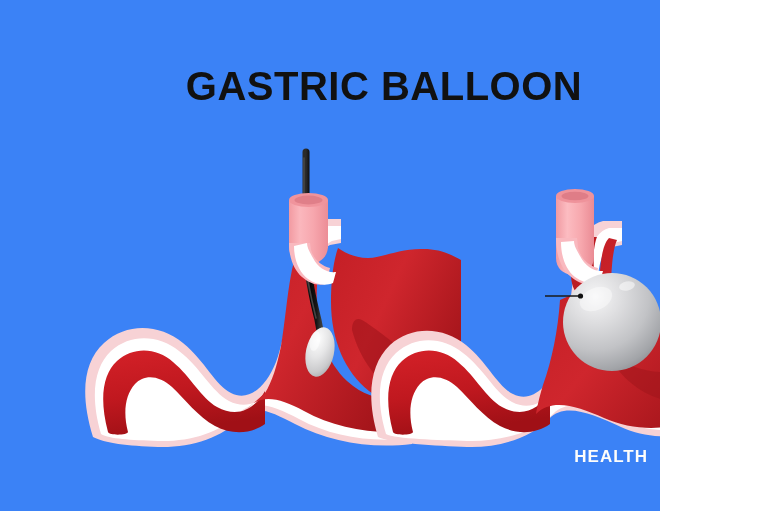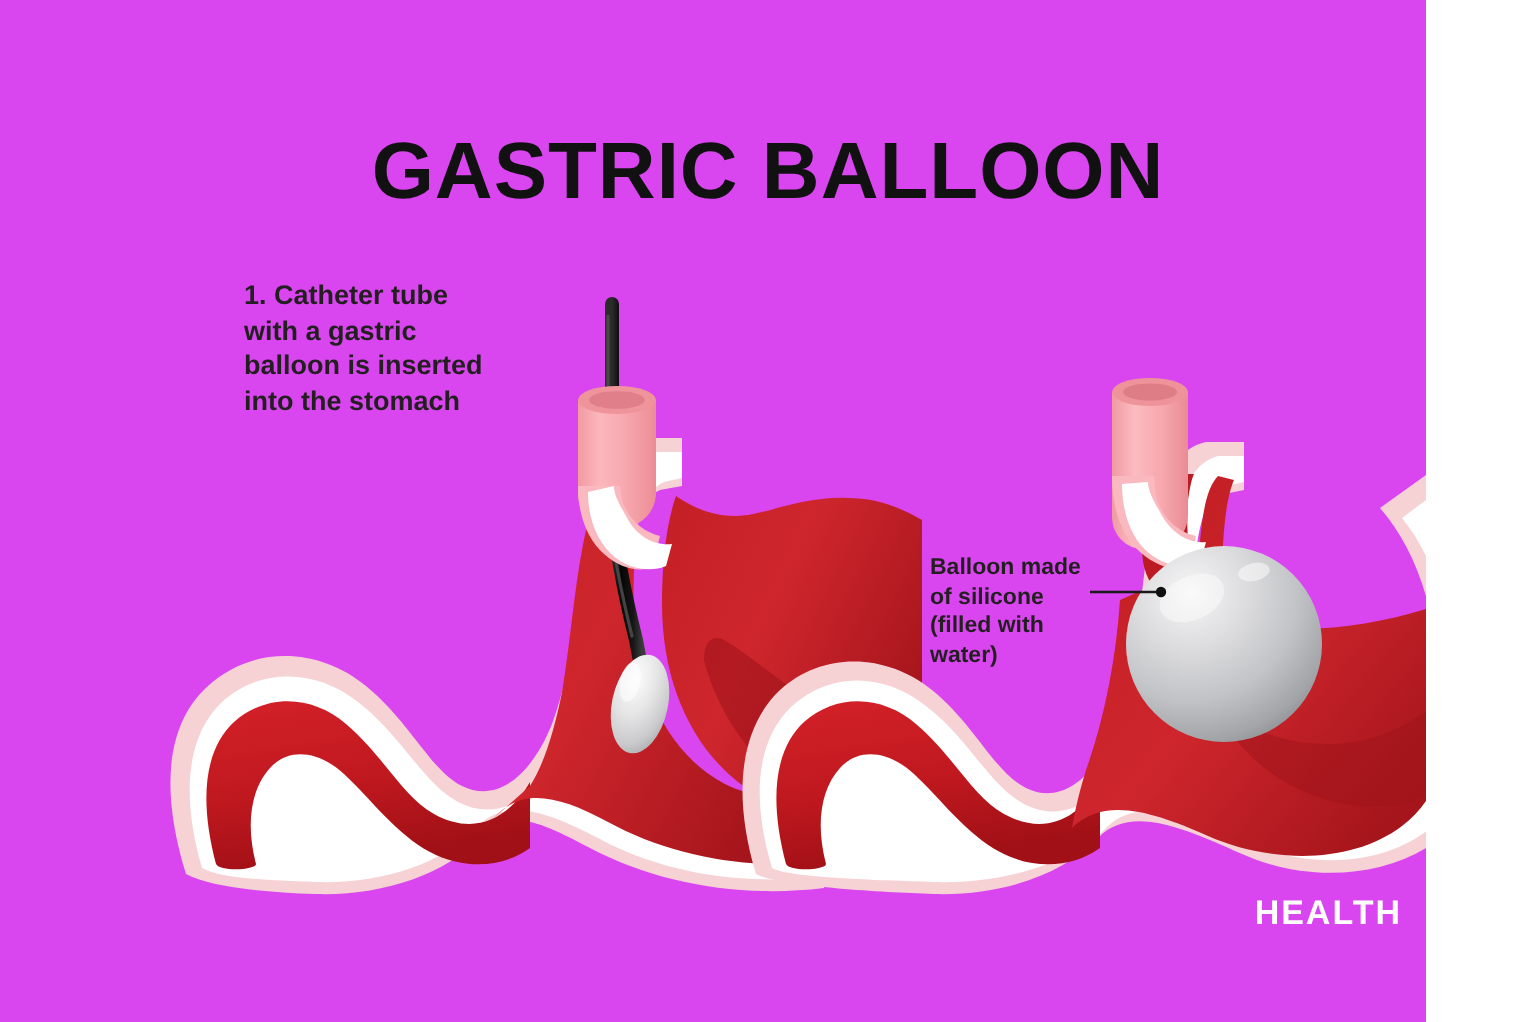--- a/index.html
+++ b/index.html
@@ -5,23 +5,23 @@
   html, body {
     margin: 0;
     padding: 0;
     background: #ffffff;
   }
   body {
     font-family: "Liberation Sans", sans-serif;
   }
   #page {
     position: relative;
-    width: 713px;
+    width: 660px;
     height: 511px;
-    background: #d946ef;
+    background: #3b82f6;
     overflow: hidden;
   }
   #page-title {
     position: absolute;
     left: 0;
     top: 63px;
     width: 768px;
     text-align: center;
     font-family: "Liberation Sans", sans-serif;
     font-size: 40px;
@@ -301,26 +301,18 @@
       </g>
 
       <g>
         <line x1="545" y1="296" x2="578" y2="296" stroke="#1a1a1a" stroke-width="1.3"></line>
         <circle cx="580.5" cy="296" r="2.6" fill="#111111"></circle>
       </g>
 
     </g>
   </svg>
 
-  <div class="caption" id="caption-step-1">1. Catheter tube
-with a gastric
-balloon is inserted
-into the stomach</div>
-
-
-  <div id="annotation-balloon">Balloon made
-of silicone
-(filled with
-water)</div>
+
+
 
   <div id="watermark">HEALTH</div>
 
 </div>
 
 </body></html>

